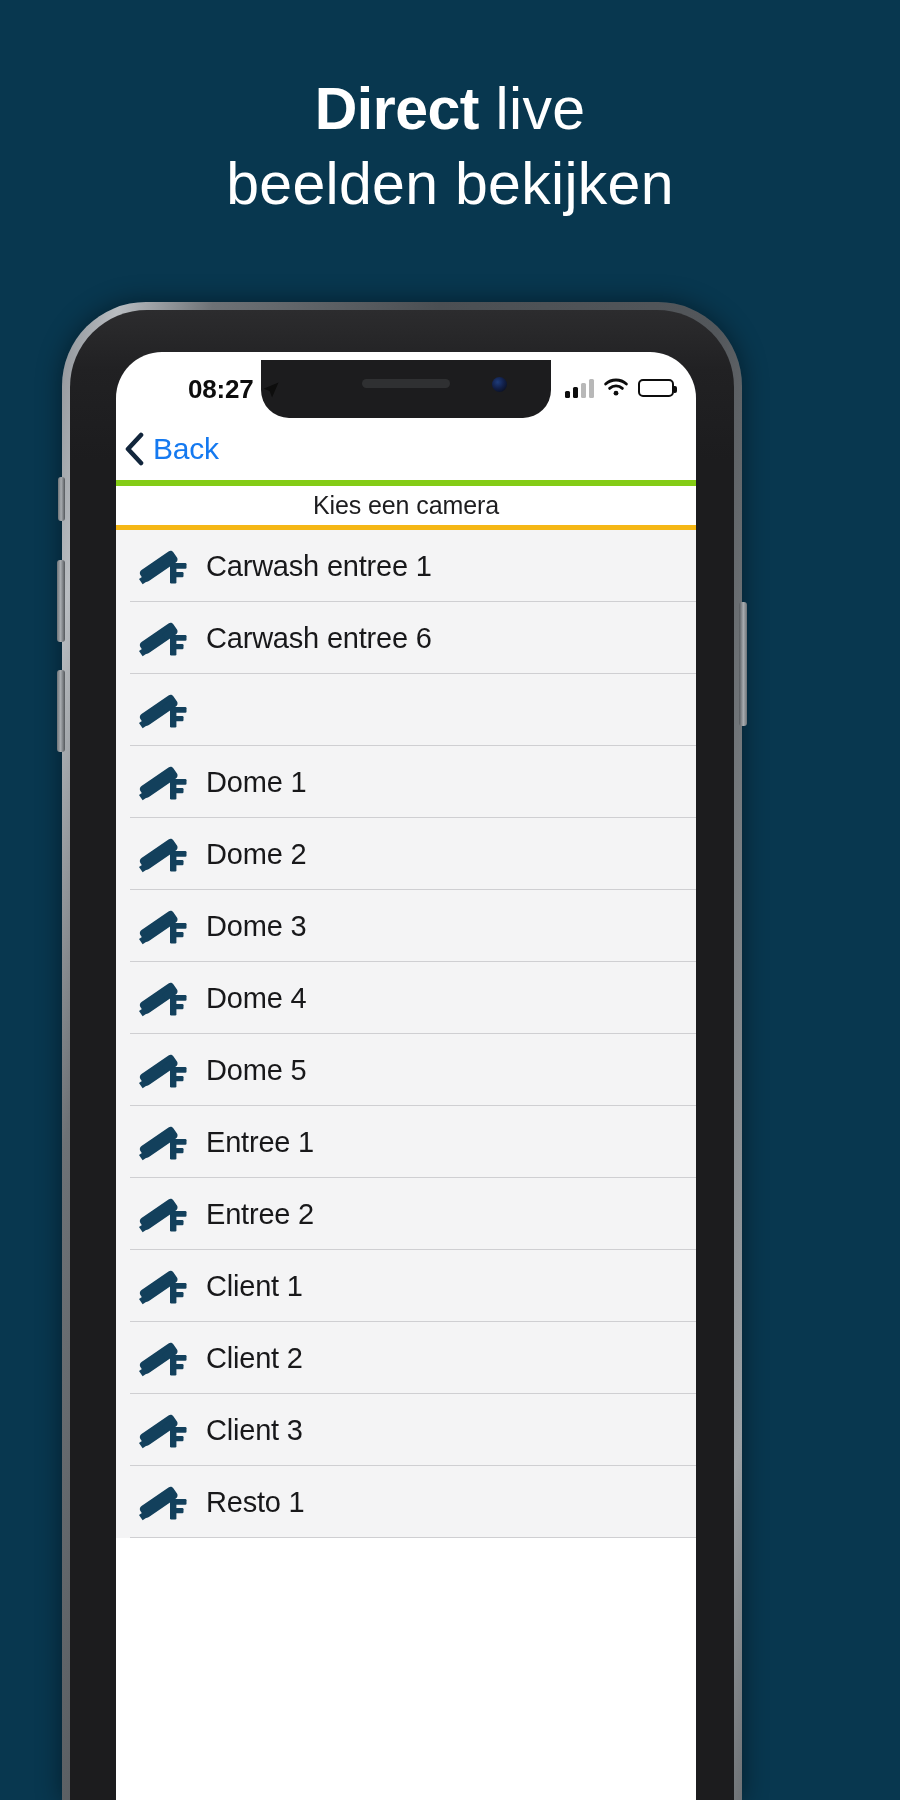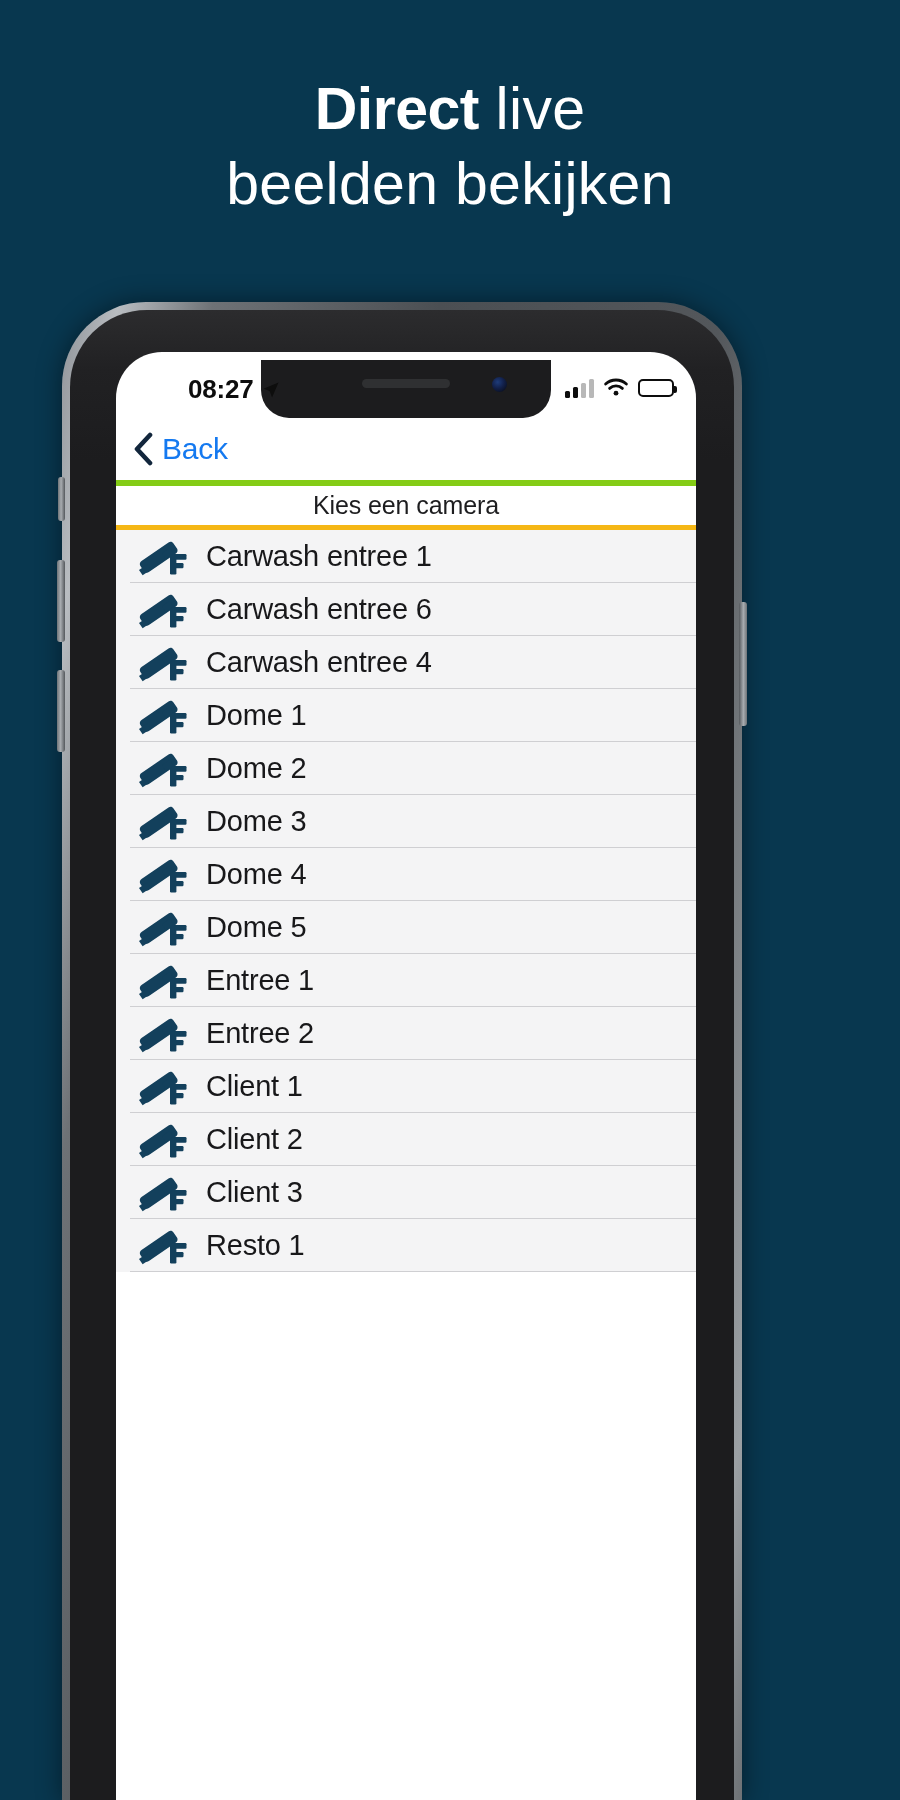--- a/index.html
+++ b/index.html
@@ -164,21 +164,21 @@
   }
   .battery-fill { width: 100%; height: 100%; background: #0d0d0d; border-radius: 2px; }
 
   
   .navbar {
     position: relative;
     height: 62px;
     background: #ffffff;
     display: flex;
     align-items: center;
-    padding-left: 16px;
+    padding-left: 7px;
   }
   .back-btn {
     display: flex;
     align-items: center;
     gap: 8px;
     cursor: pointer;
   }
   .back-chevron { display: block; }
   .back-label {
     font-size: 30px;
@@ -204,21 +204,21 @@
     height: 5px;
     background: #f5b715;
   }
 
   
   .cam-list {
     background: #f4f4f5;
   }
   .cam-row {
     position: relative;
-    height: 53px;
+    height: 72px;
     display: flex;
     align-items: center;
     padding-left: 14px;
     cursor: pointer;
   }
   .cam-row::after {
     content: "";
     position: absolute;
     left: 14px; right: 0; bottom: 0;
     height: 1px;
@@ -338,21 +338,20 @@
     <g fill="#13405c">
       <path d="M4.5 25.0 L31.5 6.5 C33.2 5.3 35.4 5.7 36.5 7.4 L40.0 12.6 C41.1 14.3 40.6 16.5 38.9 17.6 L11.9 36.1 C10.2 37.3 8.0 36.9 6.9 35.2 L3.4 30.0 C2.3 28.3 2.8 26.1 4.5 25.0 Z"></path>
       <path d="M2.0 34.0 L10.0 28.6 L13.6 33.9 L5.6 39.3 Z"></path>
       <rect x="33.0" y="18.0" width="6.4" height="20.5" rx="1.2"></rect>
       <rect x="37.5" y="18.0" width="12.0" height="5.8" rx="1.2"></rect>
       <rect x="37.5" y="27.0" width="9.0" height="5.2" rx="1.2"></rect>
       <rect x="26.0" y="14.0" width="9.5" height="7.0" rx="1.6" transform="rotate(-34 30.7 17.5)"></rect>
     </g>
   </svg>
 </span>
-            <span class="cam-label">Carwash entree 4</span>
           </div>
           <div class="cam-row">
             <span class="cam-icon">
   <svg width="52" height="42" viewBox="0 0 52 42">
     <g fill="#13405c">
       <path d="M4.5 25.0 L31.5 6.5 C33.2 5.3 35.4 5.7 36.5 7.4 L40.0 12.6 C41.1 14.3 40.6 16.5 38.9 17.6 L11.9 36.1 C10.2 37.3 8.0 36.9 6.9 35.2 L3.4 30.0 C2.3 28.3 2.8 26.1 4.5 25.0 Z"></path>
       <path d="M2.0 34.0 L10.0 28.6 L13.6 33.9 L5.6 39.3 Z"></path>
       <rect x="33.0" y="18.0" width="6.4" height="20.5" rx="1.2"></rect>
       <rect x="37.5" y="18.0" width="12.0" height="5.8" rx="1.2"></rect>
       <rect x="37.5" y="27.0" width="9.0" height="5.2" rx="1.2"></rect>

